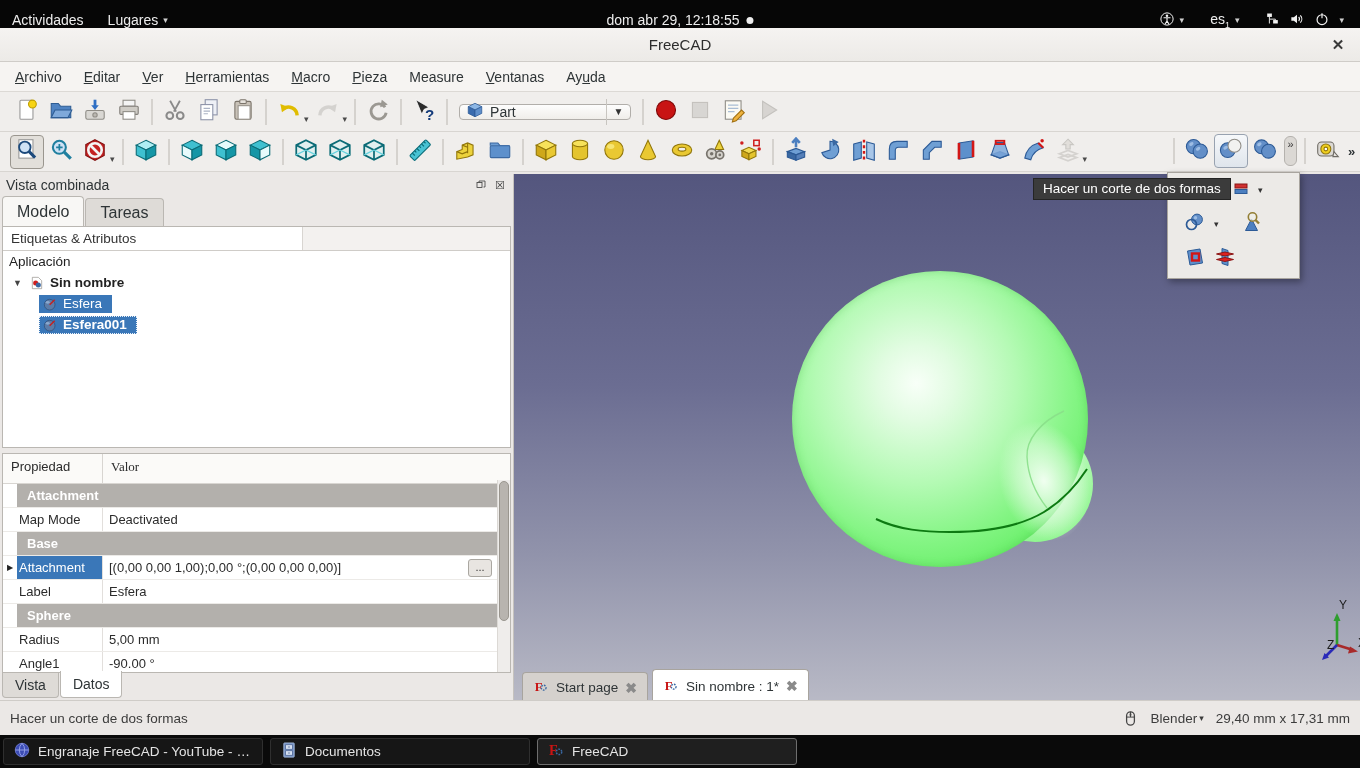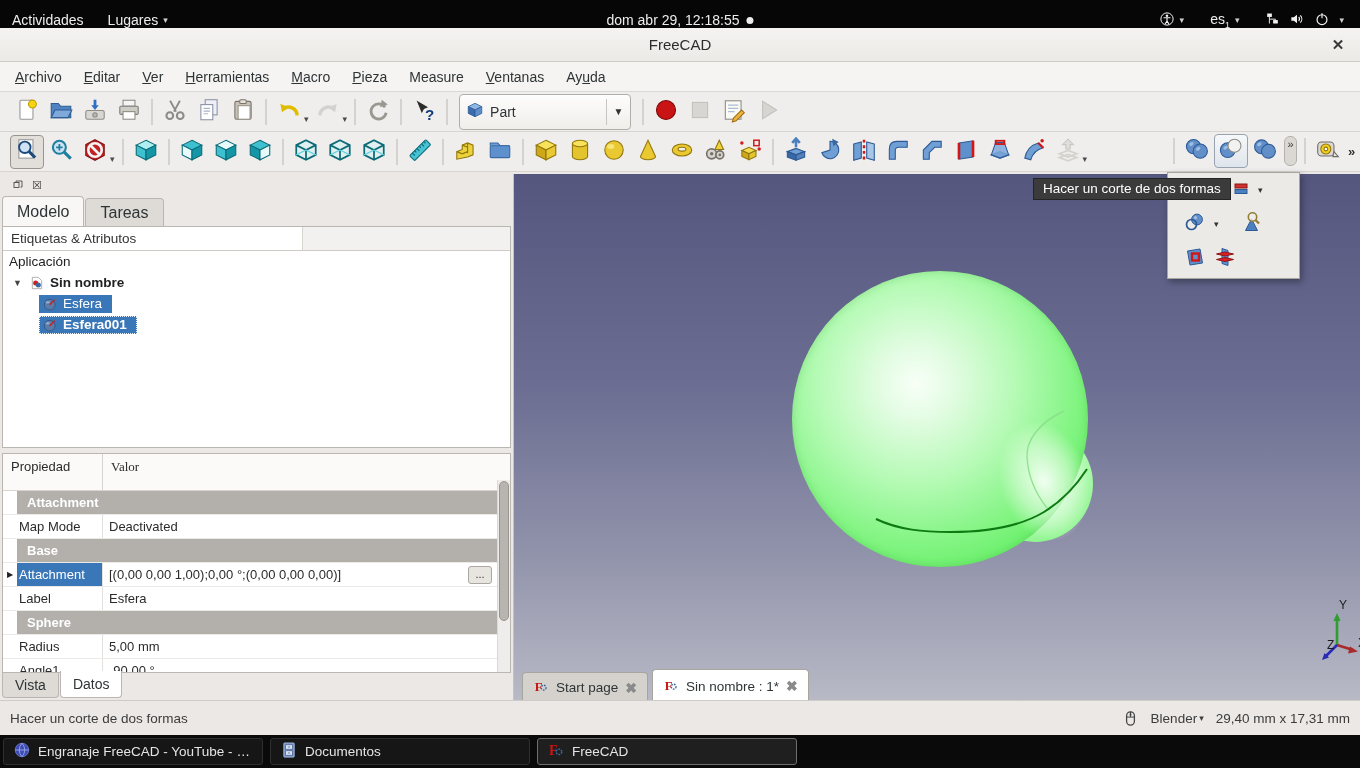--- a/index.html
+++ b/index.html
@@ -31,21 +31,21 @@
 
   .toolbar{height:40px;background:#f0eeec;border-bottom:1px solid #d8d5d1;display:flex;align-items:center;
     padding-left:10px;position:relative;}
   .tb-btn{width:34px;height:34px;display:flex;align-items:center;justify-content:center;border:1px solid transparent;border-radius:4px;flex:0 0 auto;}
   .tb-btn svg{width:26px;height:26px;}
   .tb-btn.pressed{border-color:#9a968f;background:#e2dfda;}
   .tb-btn.hover{border-color:#98a2b0;background:linear-gradient(#f6f8fa,#dfe5ec);}
   .tb-btn.disabled{opacity:.45;}
   .tb-sep{width:2px;height:26px;background:#d5d2ce;margin:0 5px;flex:0 0 auto;}
   .tb-arrow{font-size:9px;color:#4a4a4a;margin:14px 2px 0 -2px;flex:0 0 auto;}
-  .wb-combo{width:172px;height:36px;margin:0 6px;border:1px solid #b1aeaa;border-radius:4px;
+  .wb-combo{width:172px;height:16px;margin:0 6px;border:1px solid #b1aeaa;border-radius:4px;
     background:linear-gradient(#fdfdfd,#f0eeea);display:flex;align-items:center;gap:6px;padding-left:6px;position:relative;}
   .wb-combo svg{width:18px;height:18px;}
   .wb-combo .wb-label{font-size:14px;color:#2e3436;flex:1;}
   .wb-combo .wb-arrow{width:24px;height:26px;border-left:1px solid #c8c5c0;display:flex;align-items:center;
     justify-content:center;font-size:10px;color:#333;}
   .chevron-pill{width:13px;height:30px;background:#dbd8d4;border:1px solid #b5b2ae;border-radius:6px;
     display:flex;justify-content:center;color:#3a3a3a;font-size:11px;line-height:14px;margin:0 2px;flex:0 0 auto;}
   .chevron-plain{font-size:13px;color:#2e3436;font-weight:bold;margin:0 3px;}
   .bool-cluster{position:absolute;left:1168px;top:2px;display:flex;align-items:center;}
 
@@ -71,21 +71,21 @@
   .tree-row .twisty{width:10px;font-size:9px;color:#444;margin-left:10px;}
   .tree-row .t-icon{width:16px;height:16px;margin-right:5px;}
   .tree-row .t-icon svg{width:16px;height:16px;}
   .tree-sel{display:flex;align-items:center;background:#3a77b8;color:#fff;padding:1px 10px 1px 3px;margin-left:36px;}
   .tree-sel.focused{outline:1px dotted #e8f0f8;outline-offset:-1px;}
   .bold{font-weight:bold;}
 
   
   .prop-grid{position:absolute;top:279px;left:2px;right:2px;height:220px;background:#fff;
     border:1px solid #bab7b2;overflow:hidden;font-size:13px;color:#2b2b2b;}
-  .pg-header{height:37px;display:flex;border-bottom:1px solid #d8d5d1;background:#fbfaf8;}
+  .pg-header{height:30px;display:flex;border-bottom:1px solid #d8d5d1;background:#fbfaf8;}
   .pg-header .c1{width:100px;padding:5px 0 0 8px;border-right:1px solid #d8d5d1;}
   .pg-header .c2{flex:1;padding:5px 0 0 8px;font-family:Liberation Serif, serif;}
   .pg-row{height:24px;display:flex;align-items:stretch;border-bottom:1px solid #eceae7;position:relative;}
   .pg-gutter{width:14px;display:flex;align-items:center;justify-content:center;font-size:8px;color:#222;}
   .pg-group{flex:1;background:#b3b0ac;color:#fff;font-weight:bold;display:flex;align-items:center;padding-left:10px;}
   .pg-name{width:86px;display:flex;align-items:center;padding-left:2px;border-right:1px solid #e2dfdc;}
   .pg-name.sel{background:#3a77b8;color:#fff;}
   .pg-value{flex:1;display:flex;align-items:center;padding-left:6px;white-space:nowrap;overflow:hidden;}
   .pg-editor{position:absolute;right:18px;top:3px;width:24px;height:18px;background:#e8e5e1;
     border:1px solid #aaa7a1;border-radius:3px;font-size:11px;line-height:15px;text-align:center;color:#333;}
@@ -567,20 +567,21 @@
               <polygon points="4,19 12,16 20,19 12,22" fill="none" stroke="#b4b1ac" stroke-width="1.6"></polygon>
             </svg></span>
         </div>
         <span class="tb-arrow">▾</span>
       </div>
 
     <div class="main">
 
       <div class="dock">
         <div class="dock-titlebar">
+          <span class="dock-title">Vista combinada</span>
           <span class="dock-btn" id="icon-float">
               <svg viewBox="0 0 24 24" width="12" height="12">
                 <rect x="4" y="7" width="10" height="10" fill="none" stroke="#3a3a3a" stroke-width="1.6"></rect>
                 <path d="M8 7 V4 h12 v12 h-3" fill="none" stroke="#3a3a3a" stroke-width="1.6"></path>
               </svg>
             </span>
           <span class="dock-btn">☒</span>
         </div>
         <div class="dock-tabs" id="dockTabs">
             <div class="d-tab active">Modelo</div>

